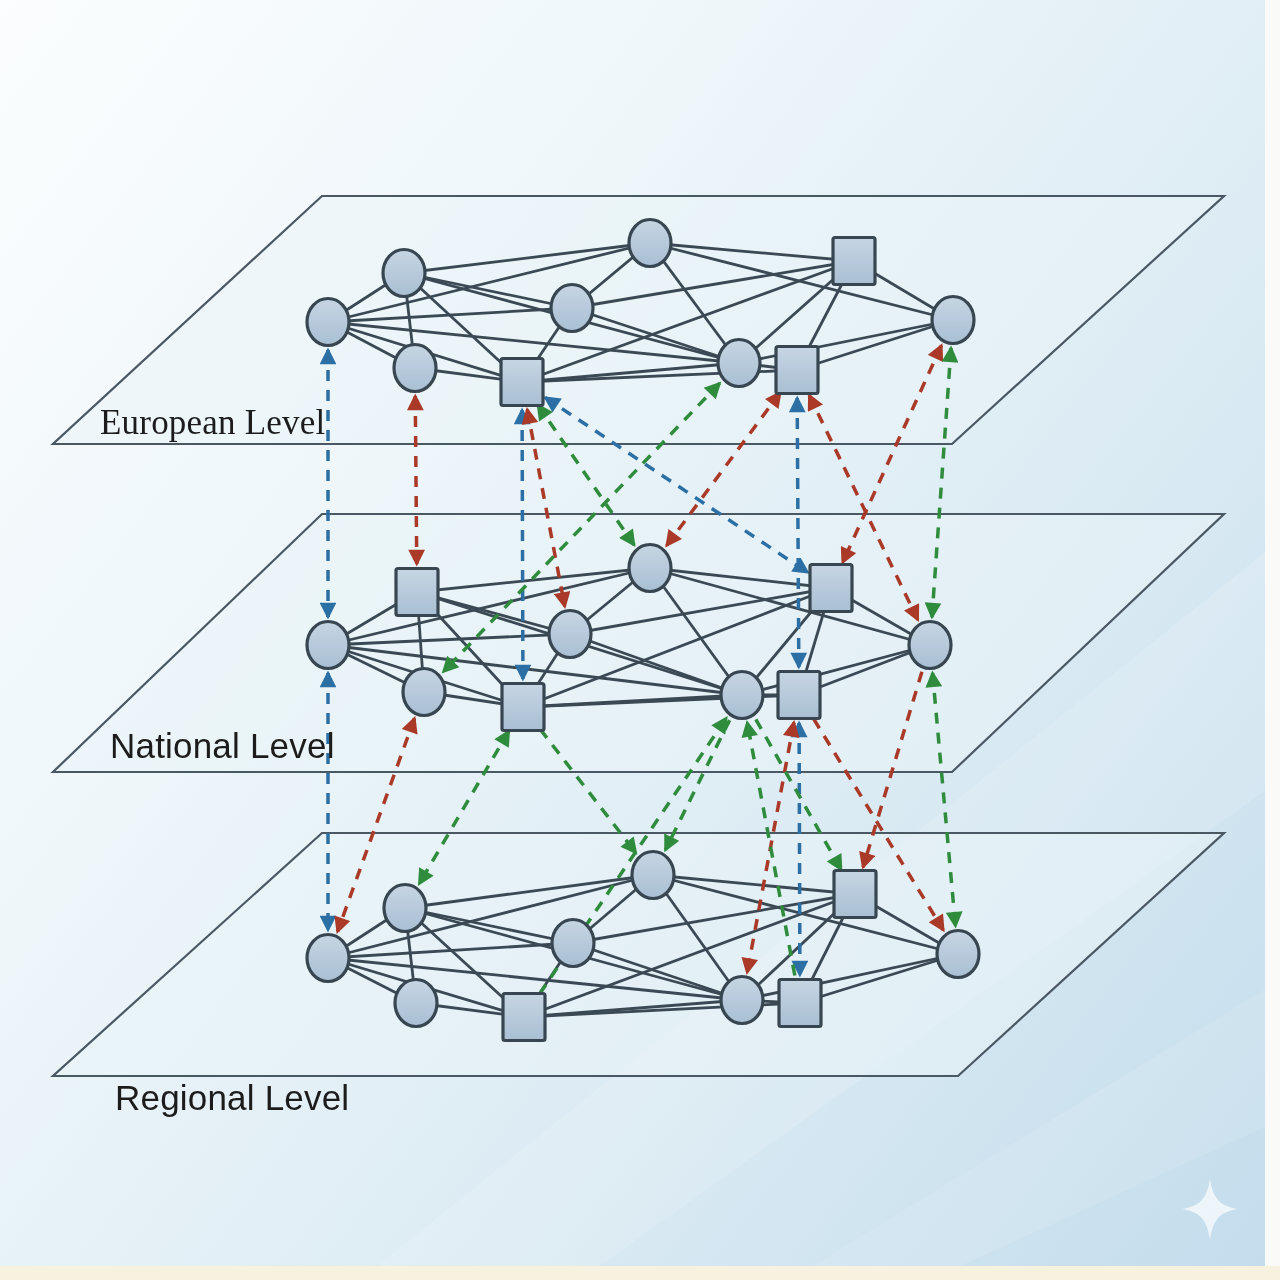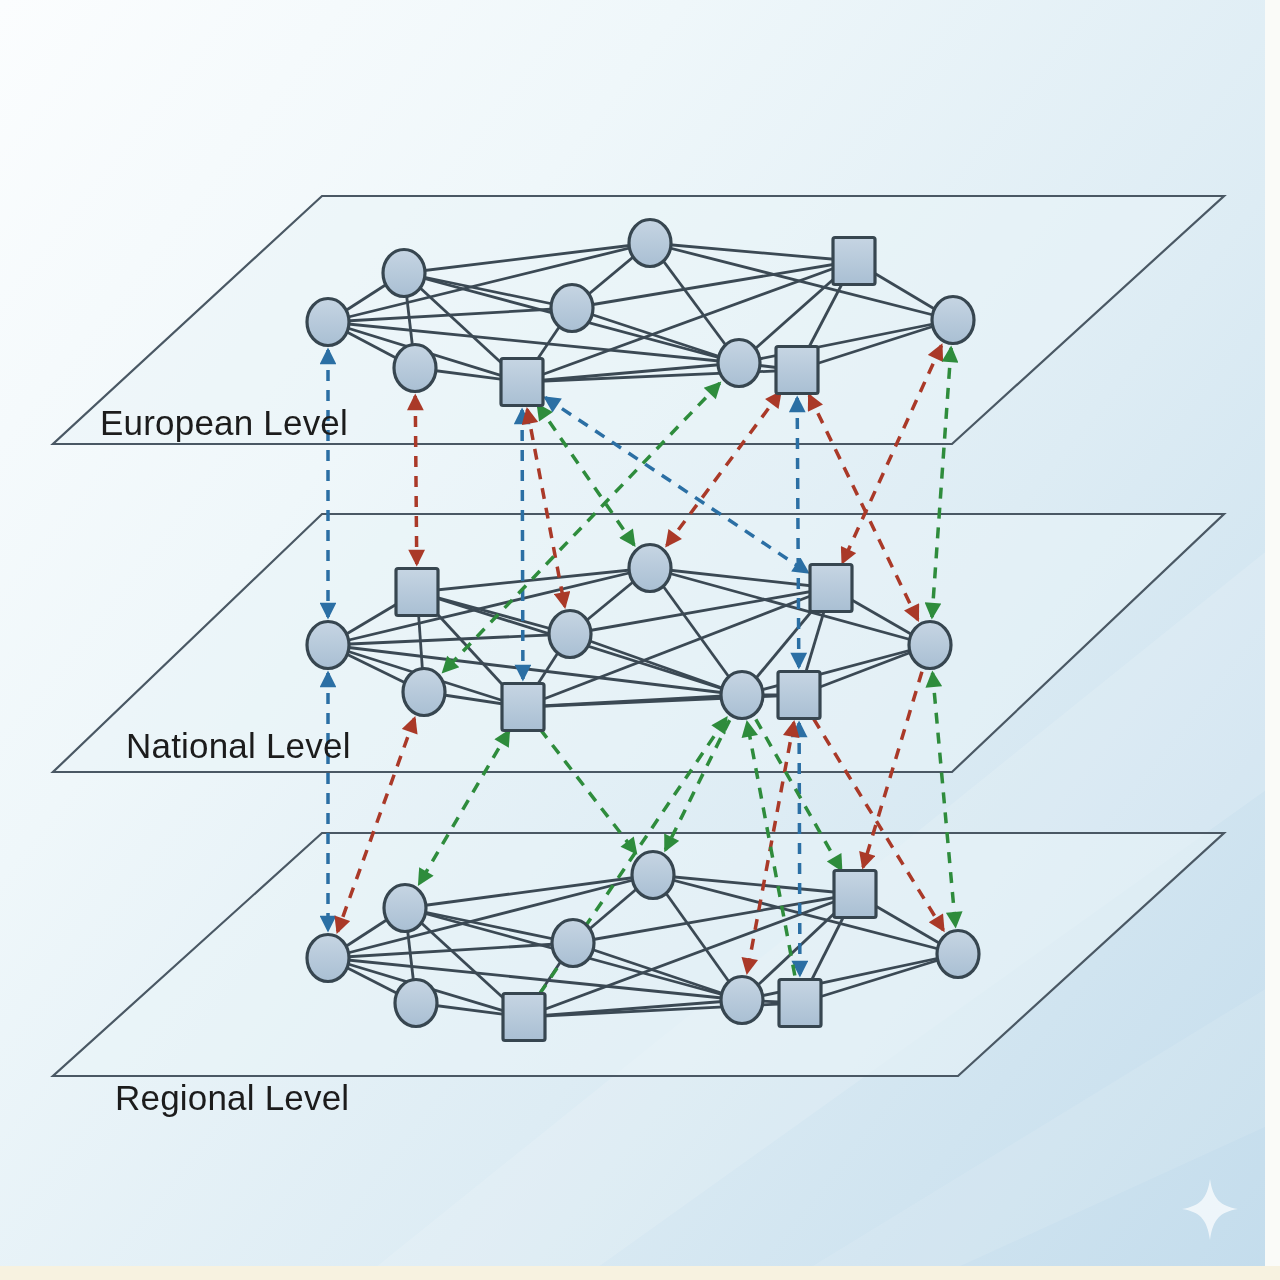--- a/index.html
+++ b/index.html
@@ -192,19 +192,19 @@
       <rect x="503" y="993.5" width="42" height="47" rx="2" fill="url(#nodeGrad)" stroke="#374650" stroke-width="3.2"></rect>
       <ellipse cx="573" cy="943" rx="21" ry="23.5" fill="url(#nodeGrad)" stroke="#374650" stroke-width="3.2"></ellipse>
       <ellipse cx="653" cy="875" rx="21" ry="23.5" fill="url(#nodeGrad)" stroke="#374650" stroke-width="3.2"></ellipse>
       <ellipse cx="742" cy="1000" rx="21" ry="23.5" fill="url(#nodeGrad)" stroke="#374650" stroke-width="3.2"></ellipse>
       <rect x="779" y="979.5" width="42" height="47" rx="2" fill="url(#nodeGrad)" stroke="#374650" stroke-width="3.2"></rect>
       <rect x="834" y="870.5" width="42" height="47" rx="2" fill="url(#nodeGrad)" stroke="#374650" stroke-width="3.2"></rect>
       <ellipse cx="958" cy="954" rx="21" ry="23.5" fill="url(#nodeGrad)" stroke="#374650" stroke-width="3.2"></ellipse>
       <path d="M 0 -30 C 3 -10, 10 -3, 28 0 C 10 3, 3 10, 0 31 C -3 10, -10 3, -28 0 C -10 -3, -3 -10, 0 -30 Z" transform="translate(1210,1209)" fill="#ffffff" opacity="0.7"></path>
     </svg>
 
-  <div class="lvl-label" style="left: 100px; top: 403px;">European Level</div>
-  <div class="lvl-label" style="left: 110px; top: 726px; margin-left: 16px;">National Level</div>
+  <div class="lvl-label" style="left: 100px; top: 403px; font-family: Liberation Serif, serif;">European Level</div>
+  <div class="lvl-label" style="left: 110px; top: 726px;">National Level</div>
   <div class="lvl-label" style="left: 115px; top: 1030px; margin-top: 48px;">Regional Level</div>
 
   <div class="edge-right"></div>
   <div class="edge-bottom"></div>
 </div>
 
 </body></html>

